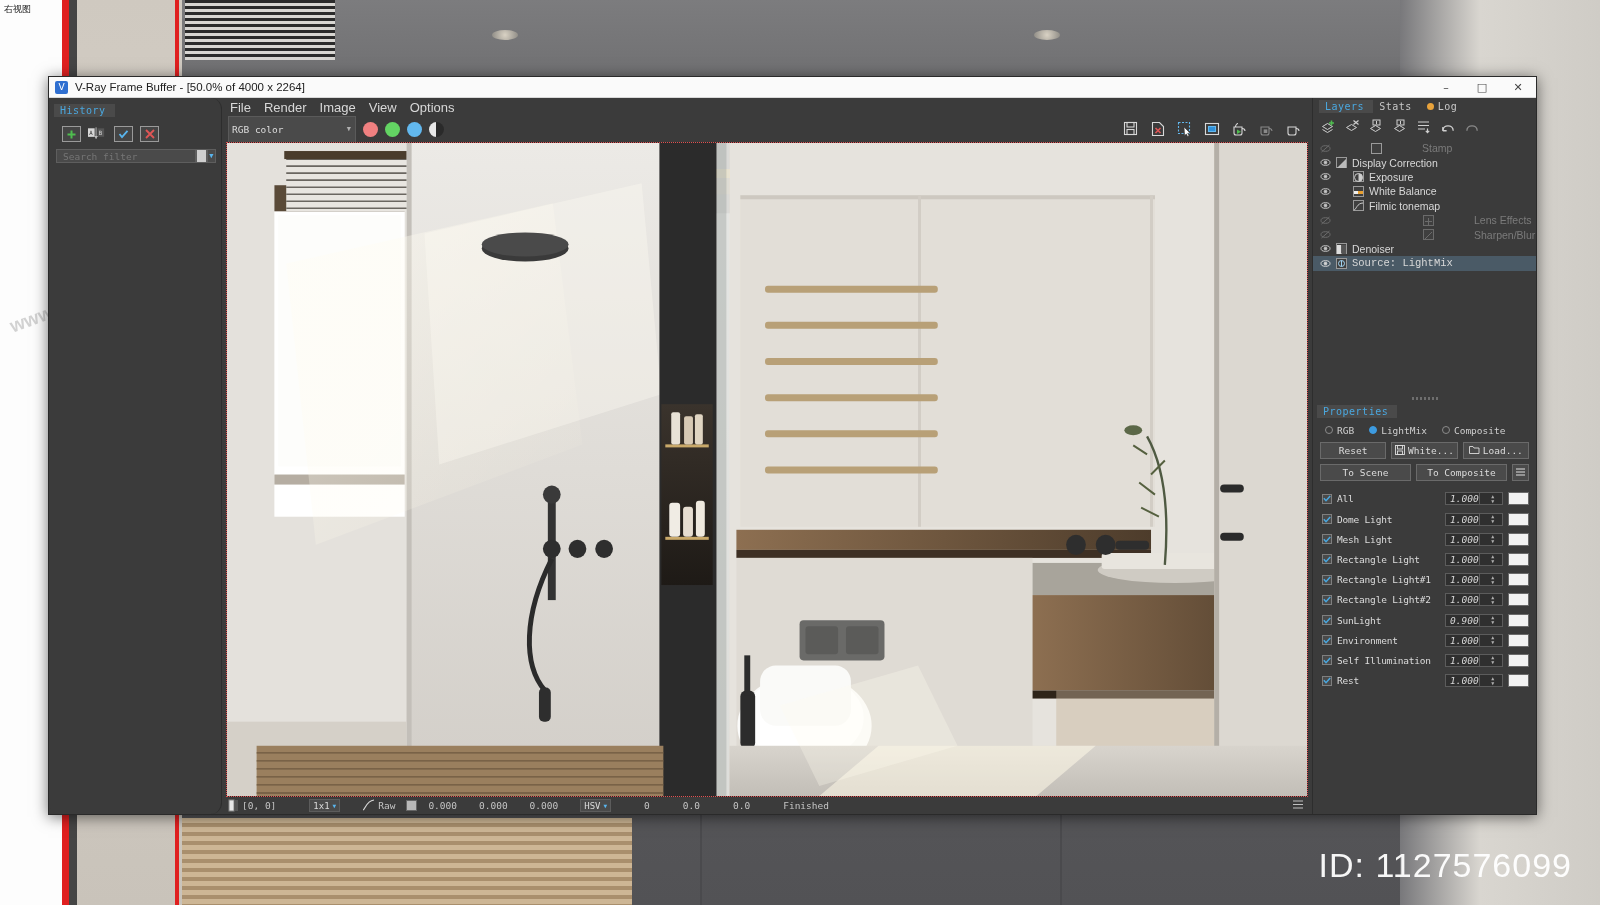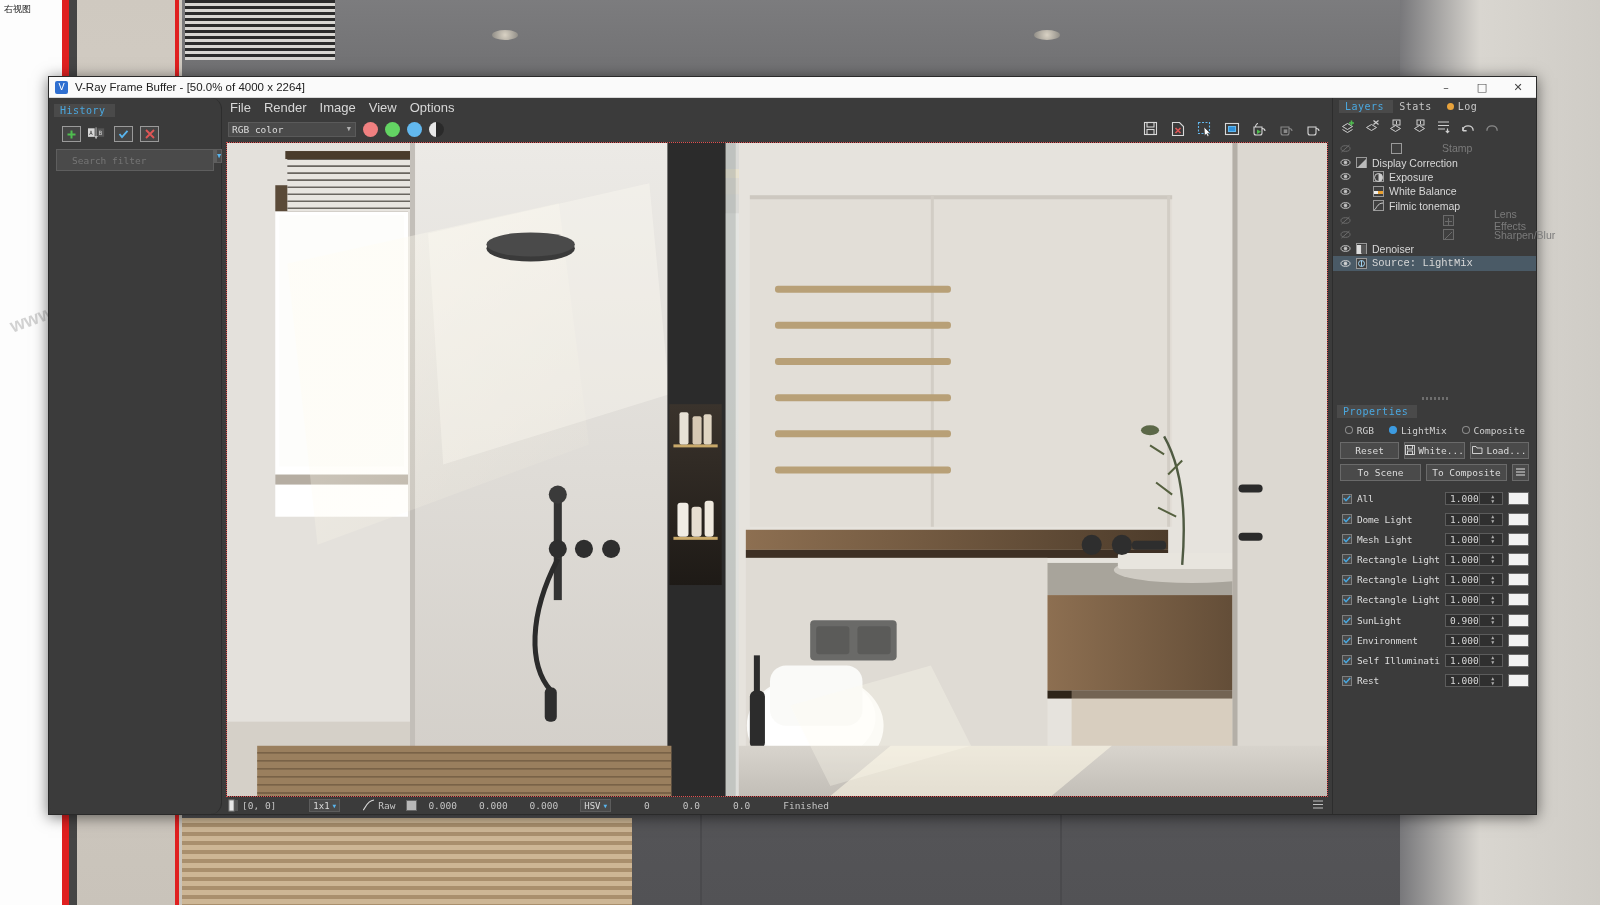--- a/index.html
+++ b/index.html
@@ -107,39 +107,39 @@
     width:19px; height:16px; border:1px solid #9a9a9a; background:#454545;
     position:relative; display:flex; align-items:center; justify-content:center;
     font-size:9px; color:#d0d0d0; font-family:"DejaVu Sans", sans-serif;
   }
   .hbtn.plus { color:#4fbd4f; font-weight:bold; }
   .hbtn.chk  { color:#59b5ee; }
   .hbtn.x    { color:#e05555; font-weight:bold; }
   .hbtn.ab   { border:none; background:transparent; }
   .search-row { display:flex; margin-left:2px; }
   .search-inp {
-    flex:1; height:22px; background:#4a4a4a; border:1px solid #5e5e5e;
-    color:#9e9e9e; font-size:9.5px; padding:0 15px;
+    flex:1; height:14px; background:#4a4a4a; border:1px solid #5e5e5e;
+    color:#9e9e9e; font-size:9.5px; padding:0 6px;
     font-family:"DejaVu Sans Mono", monospace;
   }
   .search-sw { width:14px; height:14px; background:#cfcfcf; border:1px solid #5e5e5e; }
   .search-dd {
     width:12px; height:14px; background:#4a4a4a; border:1px solid #5e5e5e;
     color:#59b5ee; font-size:7px; display:flex; align-items:center; justify-content:center;
   }
 
   
   .center { flex:1; display:flex; flex-direction:column; min-width:0; }
   .menubar { height:18px; display:flex; align-items:center; padding-left:8px; gap:13px; }
   .menu-item {
     font-size:13px; color:#d8d8d8; font-family:"Liberation Sans", sans-serif;
   }
   .toolbar2 { height:26px; display:flex; align-items:center; padding:0 6px 0 6px; gap:7px; }
   .chan-sel {
-    width:128px; height:15px; background:#4a4a4a; border:1px solid #5a5a5a;
+    width:128px; height:27px; background:#4a4a4a; border:1px solid #5a5a5a;
     color:#dcdcdc; font-size:9.5px; display:flex; align-items:center;
     padding:0 3px; position:relative; font-family:"DejaVu Sans Mono", monospace;
   }
   .chan-sel .caret { position:absolute; right:4px; color:#b0b0b0; font-size:7px; }
   .rgbdot { width:15px; height:15px; border-radius:50%; }
   .rgbdot.r { background:#f08080; }
   .rgbdot.g { background:#63d463; }
   .rgbdot.b { background:#62b8ee; }
   .rgbdot.a { background:linear-gradient(90deg,#e8e8e8 50%, #2a2a2a 50%); border-radius:50%; }
   .tb-right { margin-left:auto; display:flex; gap:9px; align-items:center; padding-right:4px; }
@@ -156,21 +156,21 @@
   }
   .sb-sep { width:11px; }
   .sb-box {
     height:13px; background:#4a4a4a; border:1px solid #5c5c5c; color:#dcdcdc;
     font-size:9px; display:flex; align-items:center; padding:0 3px; gap:3px;
   }
   .sb-box .caret { color:#59b5ee; font-size:6px; }
   .sw-sm { width:11px; height:11px; background:#b8b8b8; border:1px solid #666; }
 
   
-  .right-panel { width:204px; background:#3b3b3b; border-left:1px solid #2d2d2d; display:flex; flex-direction:column; }
+  .right-panel { width:224px; background:#3b3b3b; border-left:1px solid #2d2d2d; display:flex; flex-direction:column; }
   .layer-tools { display:flex; gap:9px; padding:6px 8px 5px 8px; align-items:center; }
   .lt { width:15px; height:15px; display:flex; align-items:center; justify-content:center; }
   .layer-list { padding:2px 0 0 0; }
   .lrow {
     height:14.4px; display:flex; align-items:center; gap:5px; padding-left:7px;
     font-size:10.5px; color:#d8d8d8; font-family:"Liberation Sans", sans-serif;
   }
   .lrow.dim { color:#7b7b7b;gap:40px; }
   .lrow.sel { background:#4a5a66;font-family:Liberation Mono, monospace; }
   .eye { width:11px; height:11px; flex:none; }
@@ -205,20 +205,21 @@
     flex:1; font-size:9.5px; color:#dcdcdc; font-family:"DejaVu Sans Mono", monospace;
     letter-spacing:-.2px; white-space:nowrap; overflow:hidden;
   }
   .spin {
     width:58px; height:13px; background:#2f2f2f; border:1px solid #5c5c5c;
     display:flex; align-items:center; position:relative; flex:none;
   }
   .spin span {
     flex:1; text-align:right; padding-left:4px; font-size:9.5px; color:#d8d8d8;
     font-family:"DejaVu Sans Mono", monospace;
+    font-style:italic;
   }
   .spin .arrows {
     width:9px; border-left:1px solid #5c5c5c; height:100%;
     display:flex; flex-direction:column; align-items:center; justify-content:center;
     color:#b0b0b0; font-size:5px; line-height:5px;
   }
   .swatch { width:21px; height:13px; background:#f2f2f2; border:1px solid #6a6a6a; flex:none; }
 </style>
 </head>
 <body>
@@ -243,20 +244,21 @@
   <div class="bg-wood-slats"></div>
   <div class="bg-label">右视图</div>
 
   <div class="wm wm-dark" style="left:6px;top:290px;font-size:19px">www.znzmo.com</div>
   <div class="wm" style="left:560px;top:120px;font-size:21px">www.znzmo.com</div>
   <div class="wm" style="left:1050px;top:270px;font-size:21px">www.znzmo.com</div>
   <div class="wm" style="left:170px;top:560px;font-size:21px">www.znzmo.com</div>
   <div class="wm" style="left:880px;top:760px;font-size:21px">www.znzmo.com</div>
   <div class="wm" style="left:1340px;top:680px;font-size:21px">www.znzmo.com</div>
   <div class="wm-big">知末</div>
+  <div class="wm-id">ID: 1127576099</div>
 </div>
 
 <div id="vfb">
 
   <div class="titlebar">
     <div class="tb-icon">V</div>
     <div class="tb-title">V-Ray Frame Buffer - [50.0% of 4000 x 2264]</div>
     <div class="tb-btns">
       <div class="tb-btn">–</div>
       <div class="tb-btn">□</div>

